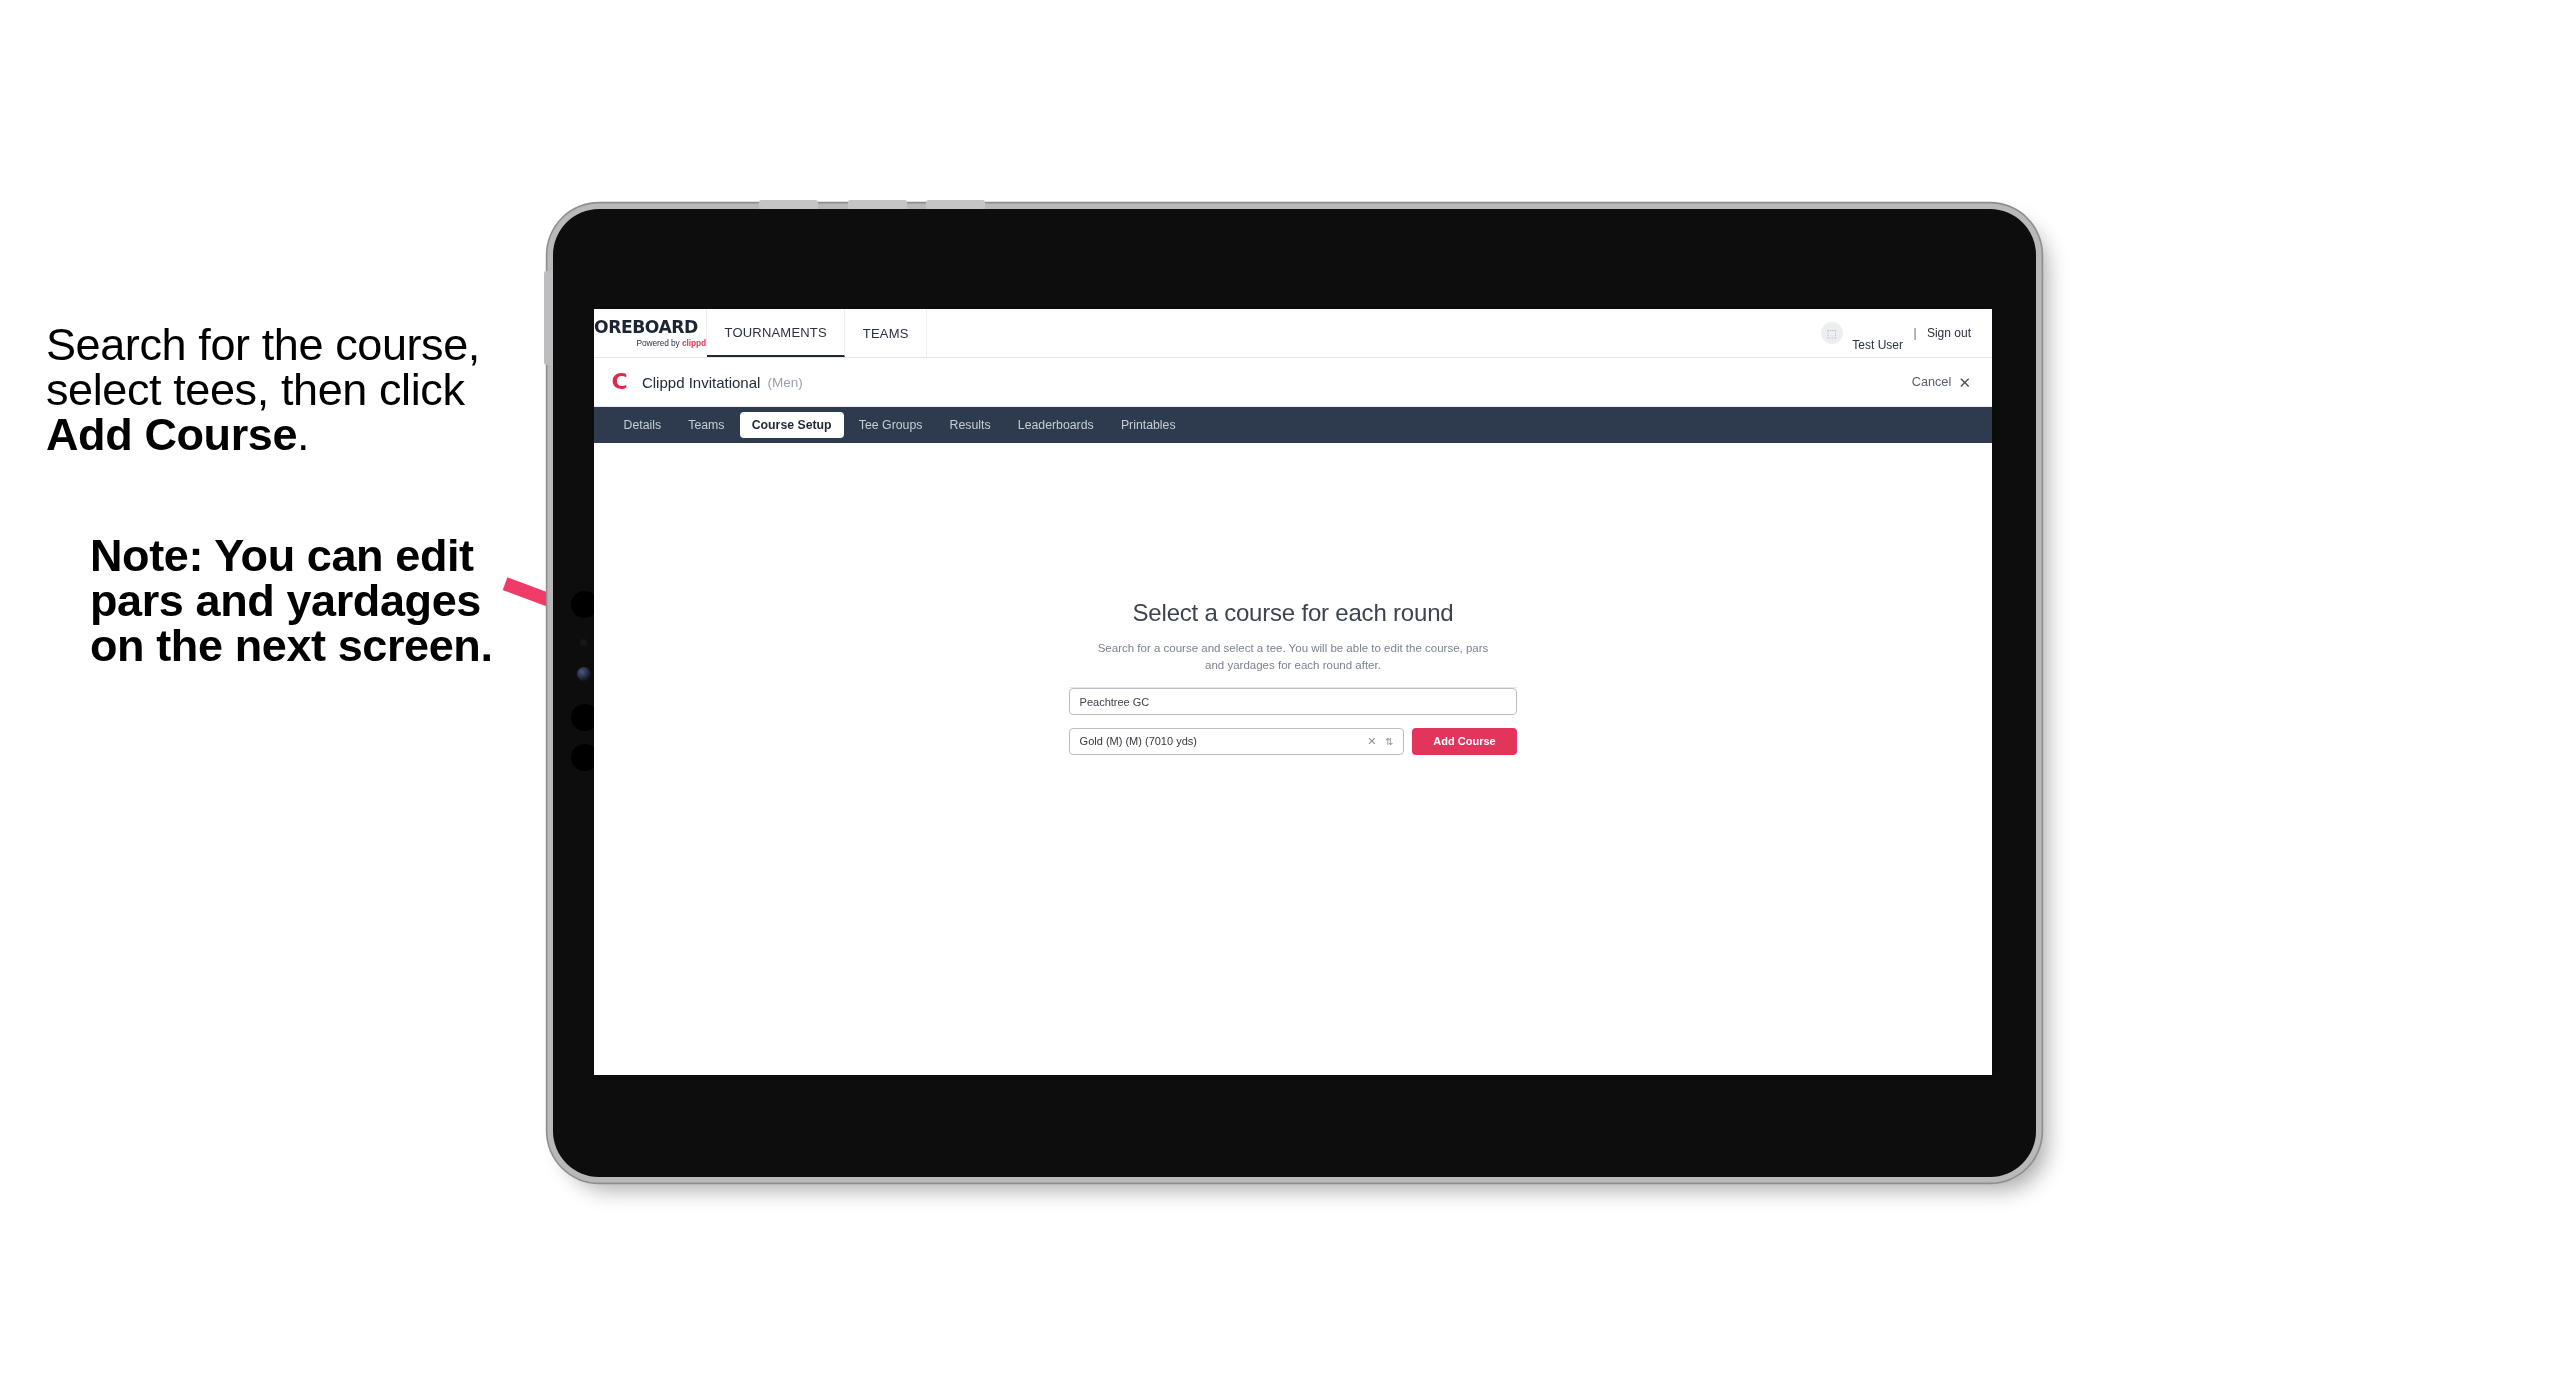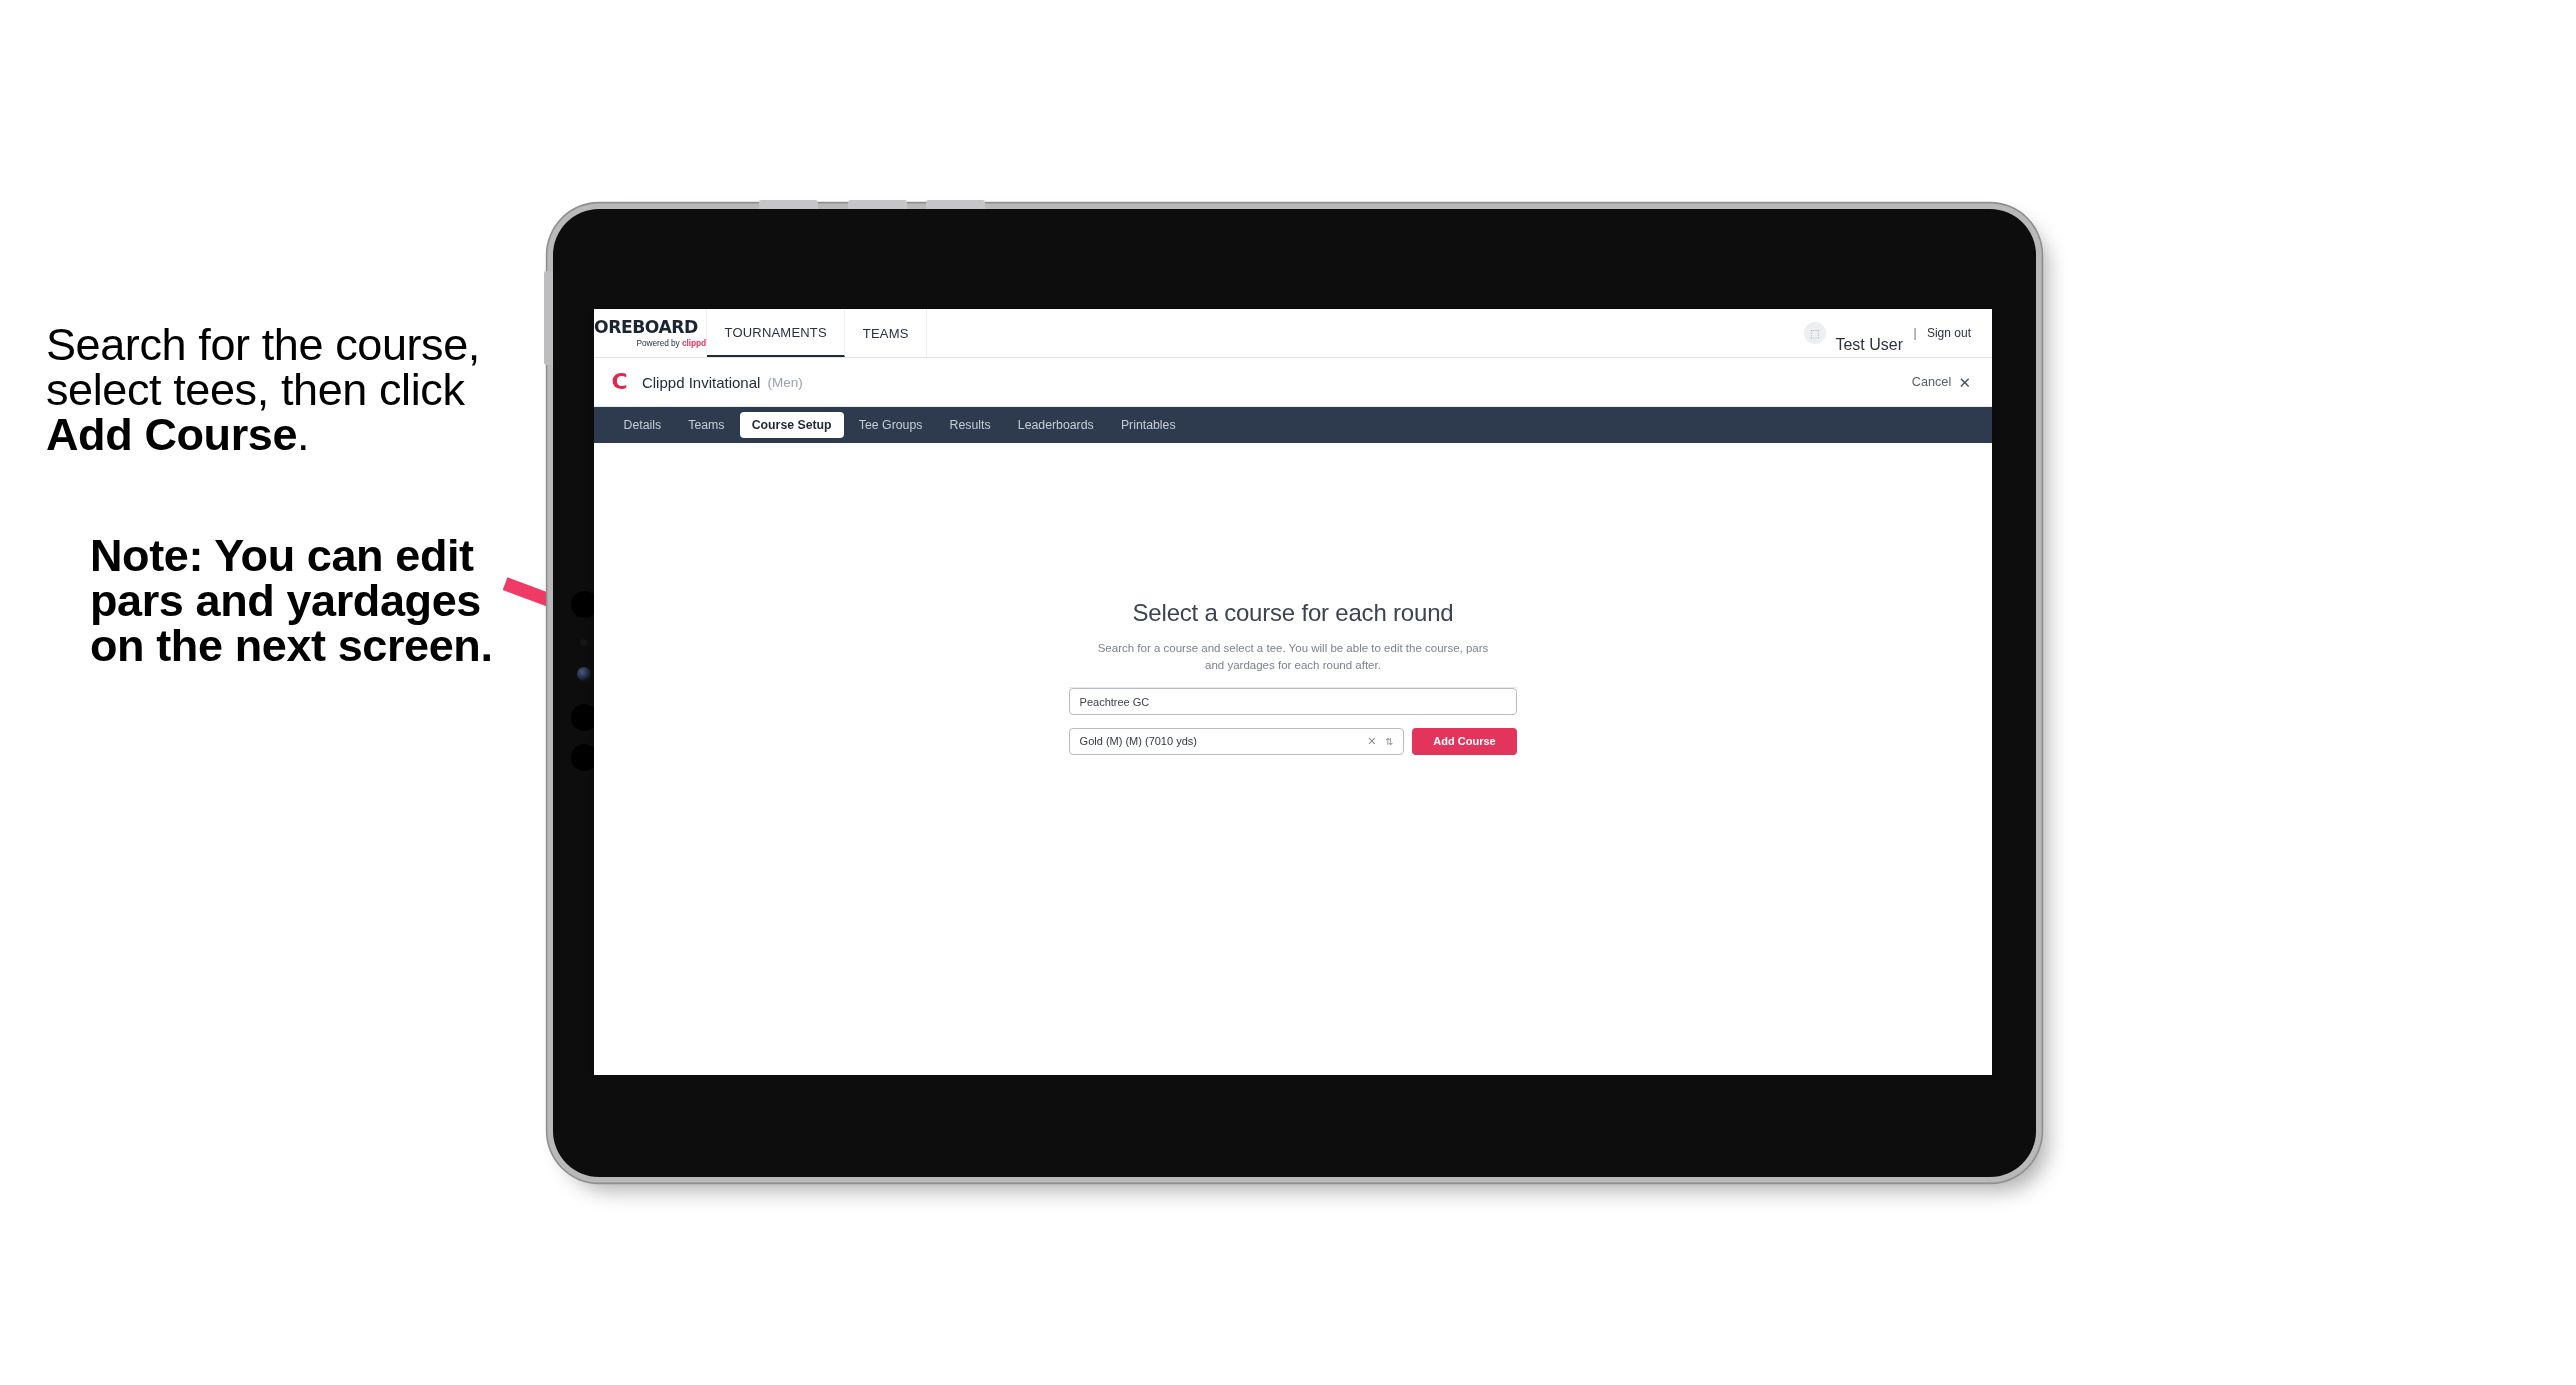--- a/index.html
+++ b/index.html
@@ -155,21 +155,21 @@
     align-items: center;
     gap: 9.6px;
     padding-right: 21px;
   }
   .avatar {
     width: 22px; height: 22px; border-radius: 50%;
     background: #eceef1;
     display: flex; align-items: center; justify-content: center;
     color: #9aa1ab; font-size: 10.4px;
   }
-  .user-name { font-size: 16px; color: #2b3342; margin-top: 24px; }
+  .user-name { font-size: 12px; color: #2b3342; margin-top: 24px; }
   .sep-pipe { font-size: 12px; color: #6a727e; margin: 0 0.8px; }
   .signout { font-size: 12px; color: #2b3342; cursor: pointer; }
 
   
   .tour-header {
     position: relative;
     height: 49px;
     background: #fff;
     border-bottom: 0.8px solid #e8eaed;
     display: flex;

